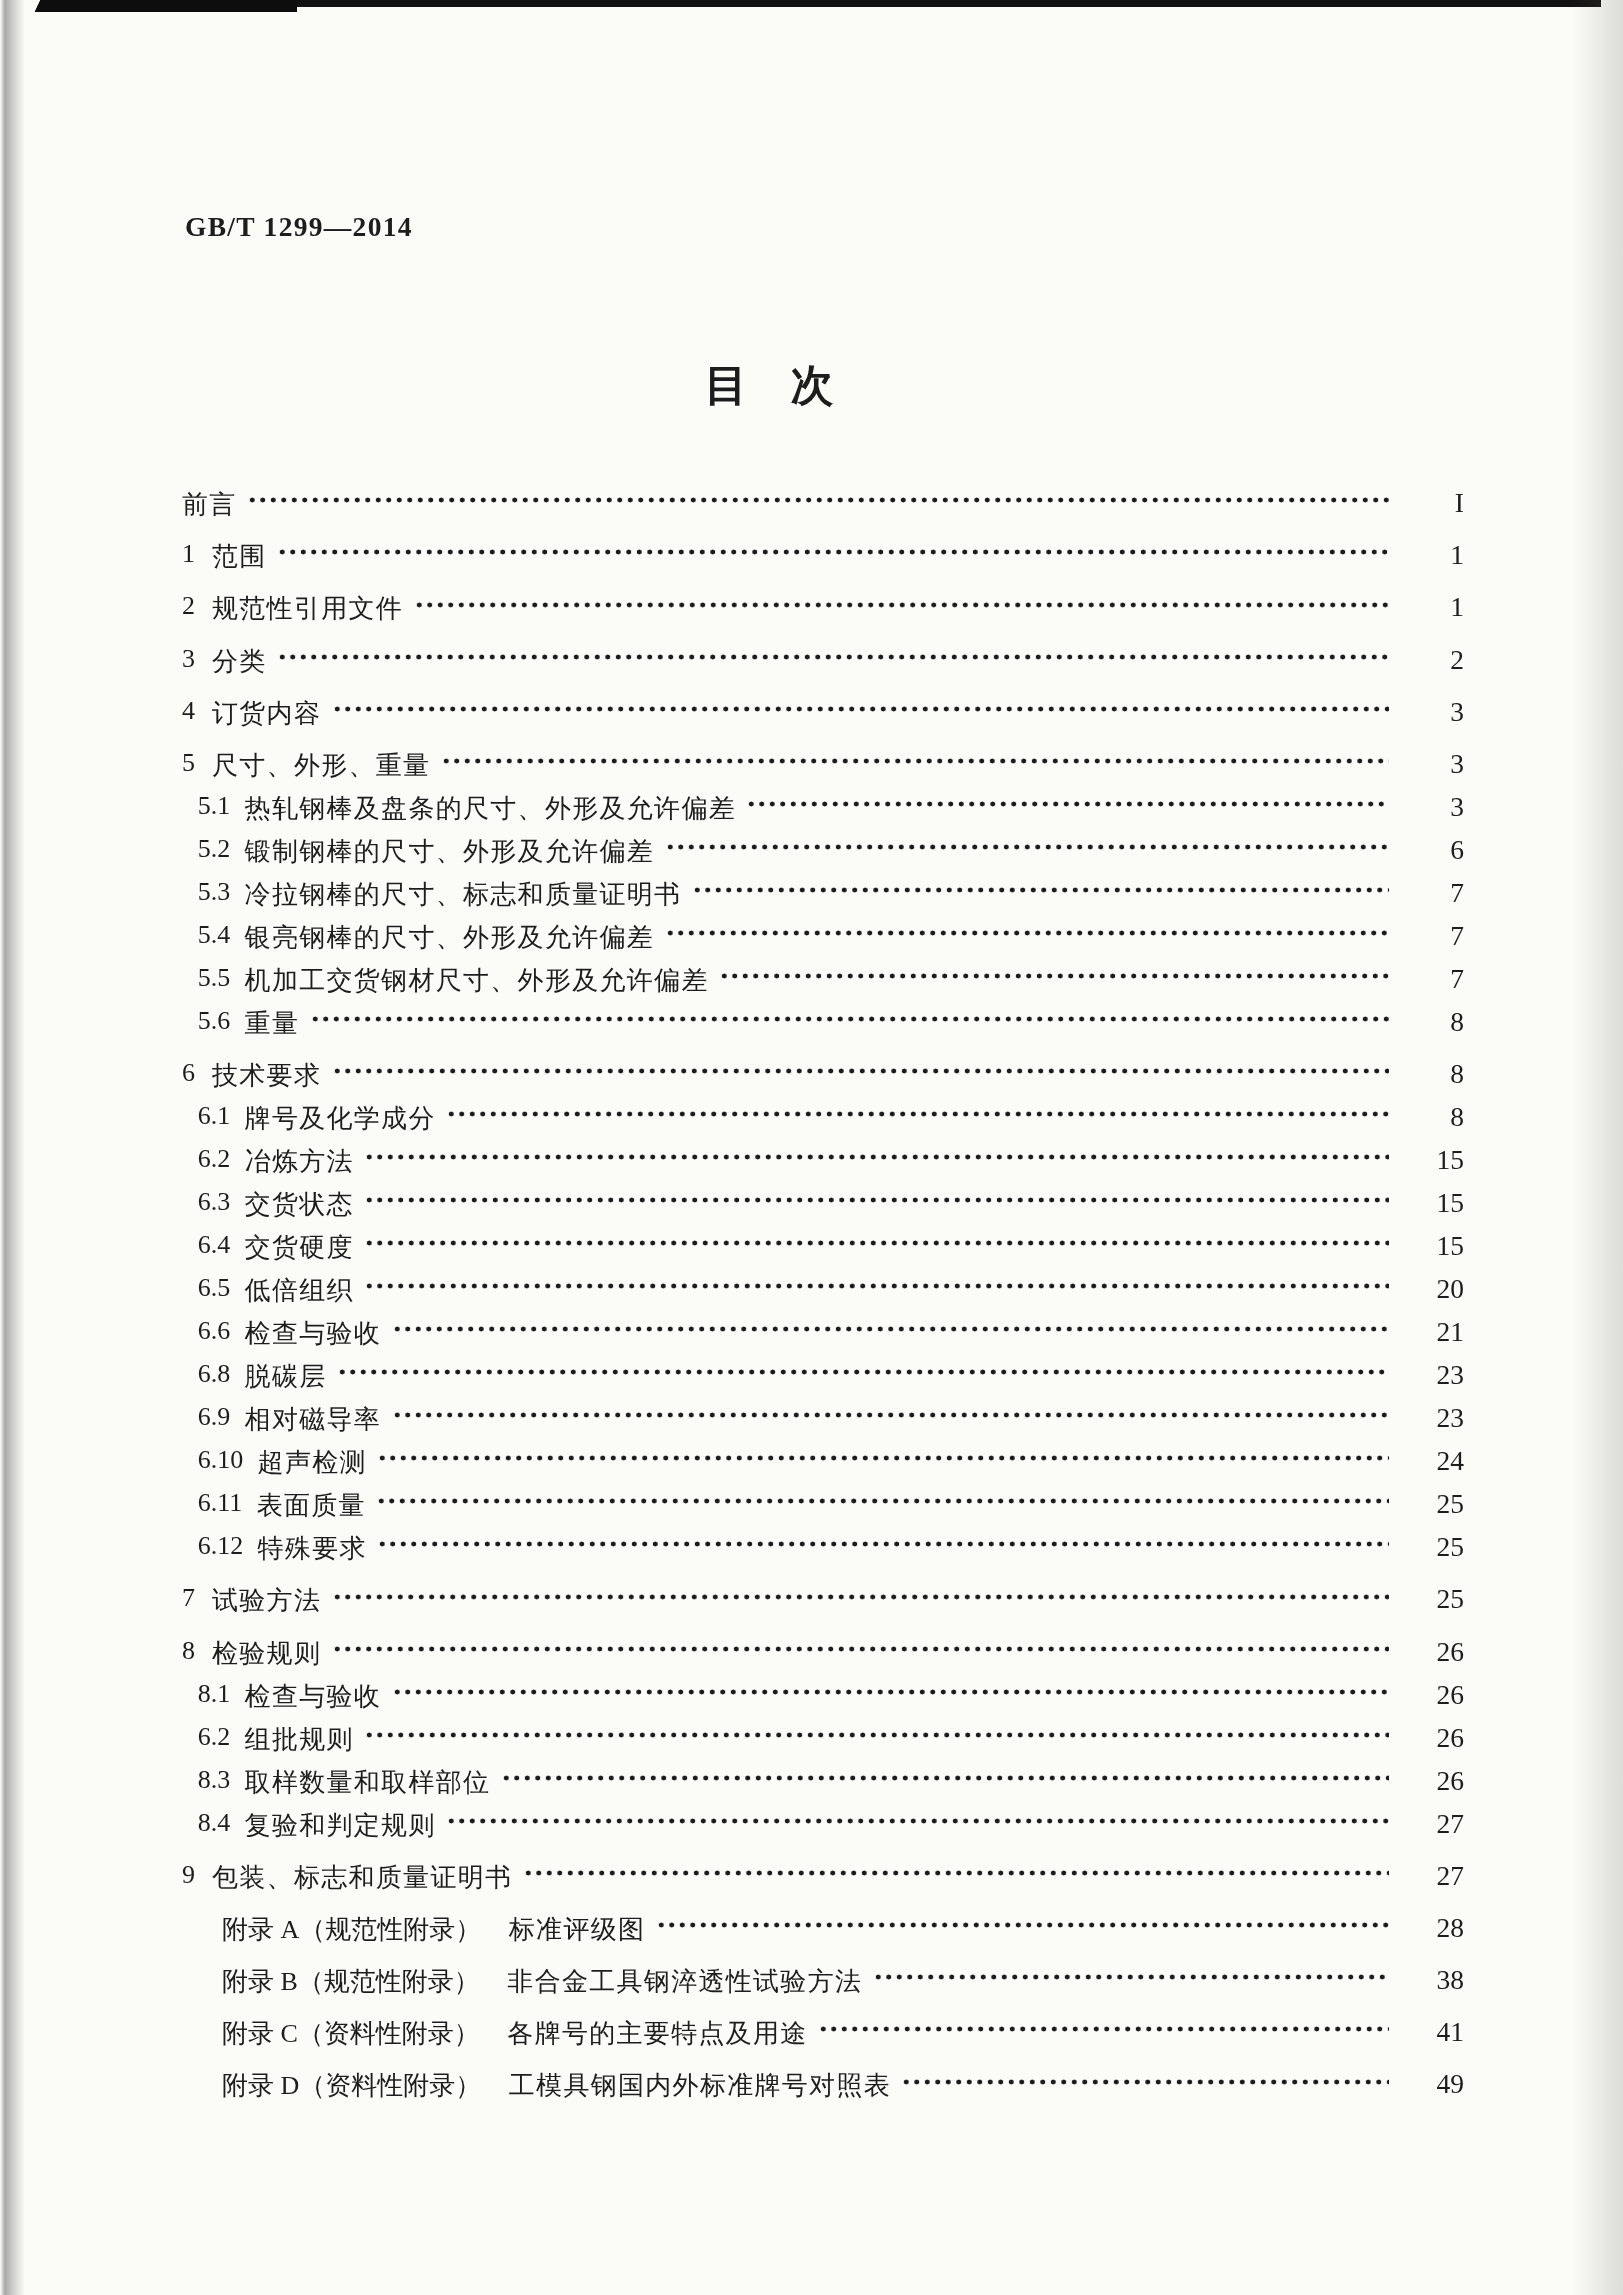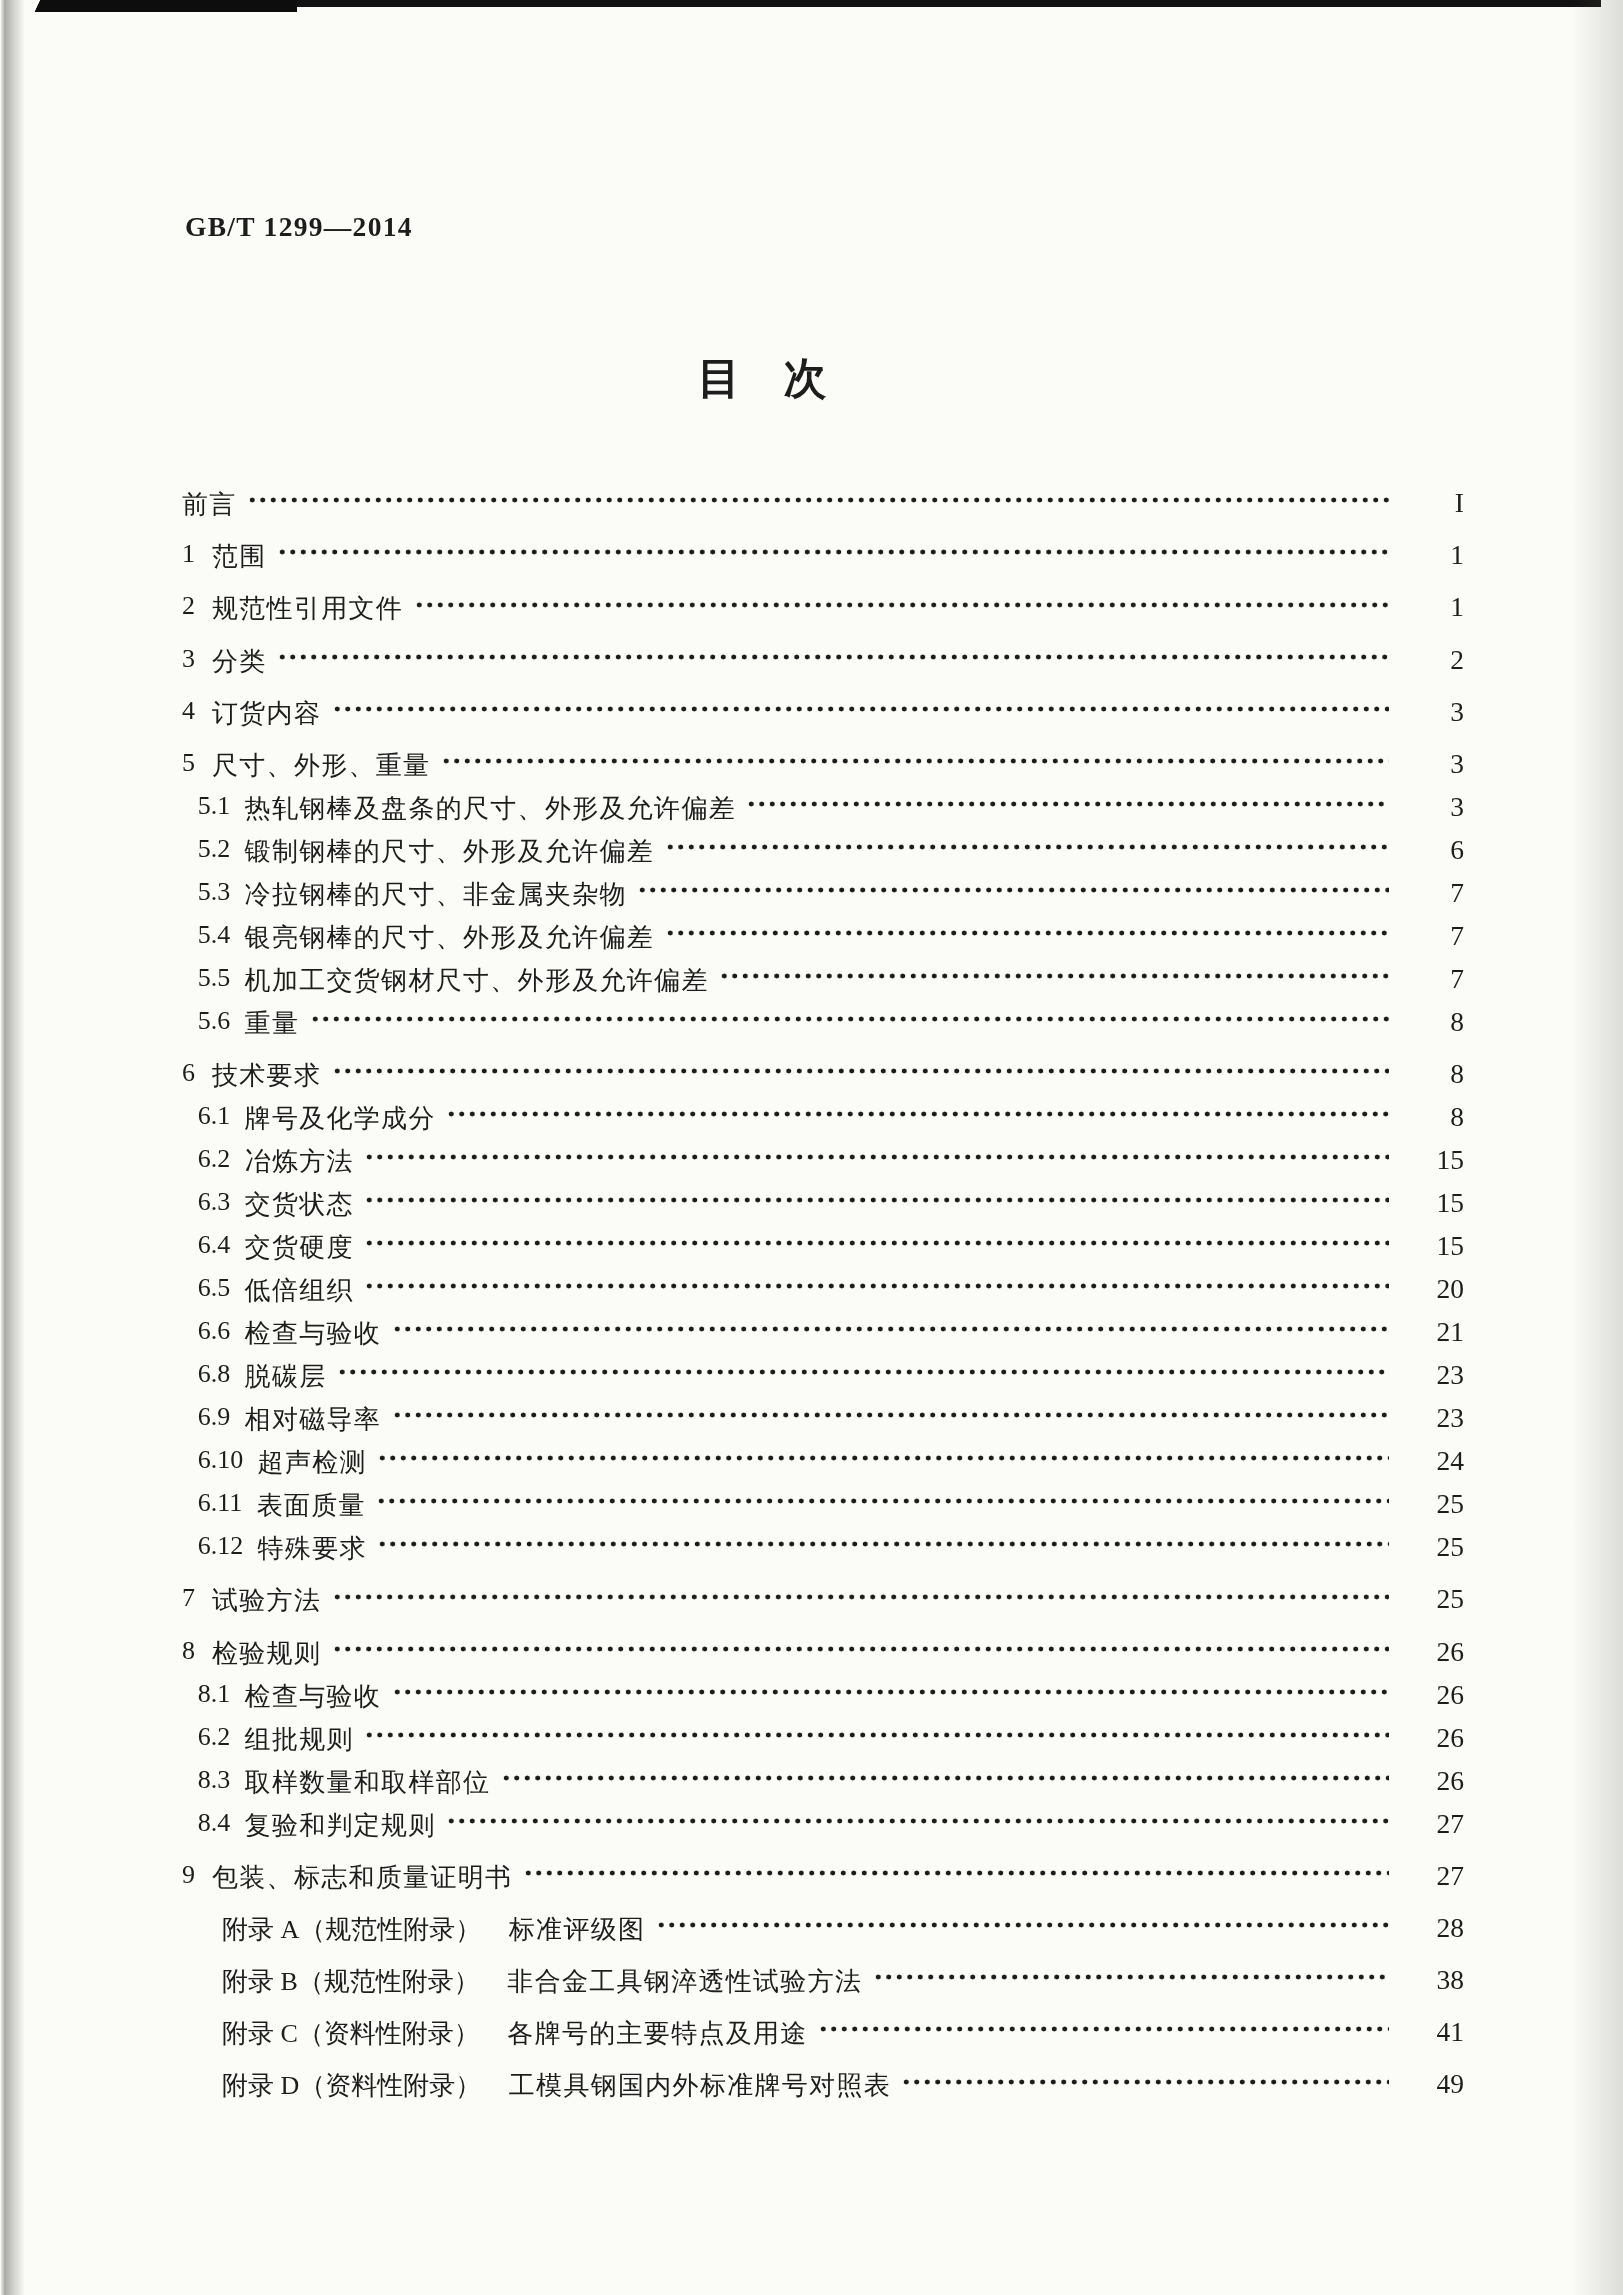--- a/index.html
+++ b/index.html
@@ -35,21 +35,21 @@
   }
   .doc-code {
     position: absolute; left: 185px; top: 211px;
     font-size: 27.5px; font-weight: bold; letter-spacing: 1.3px;
     white-space: pre;
   }
   .toc-title {
     position: absolute; left: 758px; top: 346px;
     transform: translateX(-50%);
     font-size: 43px; font-weight: bold;
-    white-space: pre; margin: 4px; text-align: center;
+    white-space: pre; margin: 11px; text-align: center;
   }
   .toc {
     position: absolute; left: 182px; top: 487px; width: 1282px;
   }
   .toc-row {
     display: flex; 
     height: 43px;
     font-size: 26px;
     white-space: nowrap;
   }
@@ -131,21 +131,21 @@
         <span class="page">3</span>
       </div>
       <div class="toc-row lv1">
         <span class="num">5.2</span>
         <span class="label">锻制钢棒的尺寸、外形及允许偏差</span>
         <div class="dots"></div>
         <span class="page">6</span>
       </div>
       <div class="toc-row lv1">
         <span class="num">5.3</span>
-        <span class="label">冷拉钢棒的尺寸、非金属夹杂物</span>
+        <span class="label">冷拉钢棒的尺寸、标志和质量证明书</span>
         <div class="dots"></div>
         <span class="page">7</span>
       </div>
       <div class="toc-row lv1">
         <span class="num">5.4</span>
         <span class="label">银亮钢棒的尺寸、外形及允许偏差</span>
         <div class="dots"></div>
         <span class="page">7</span>
       </div>
       <div class="toc-row lv1">

